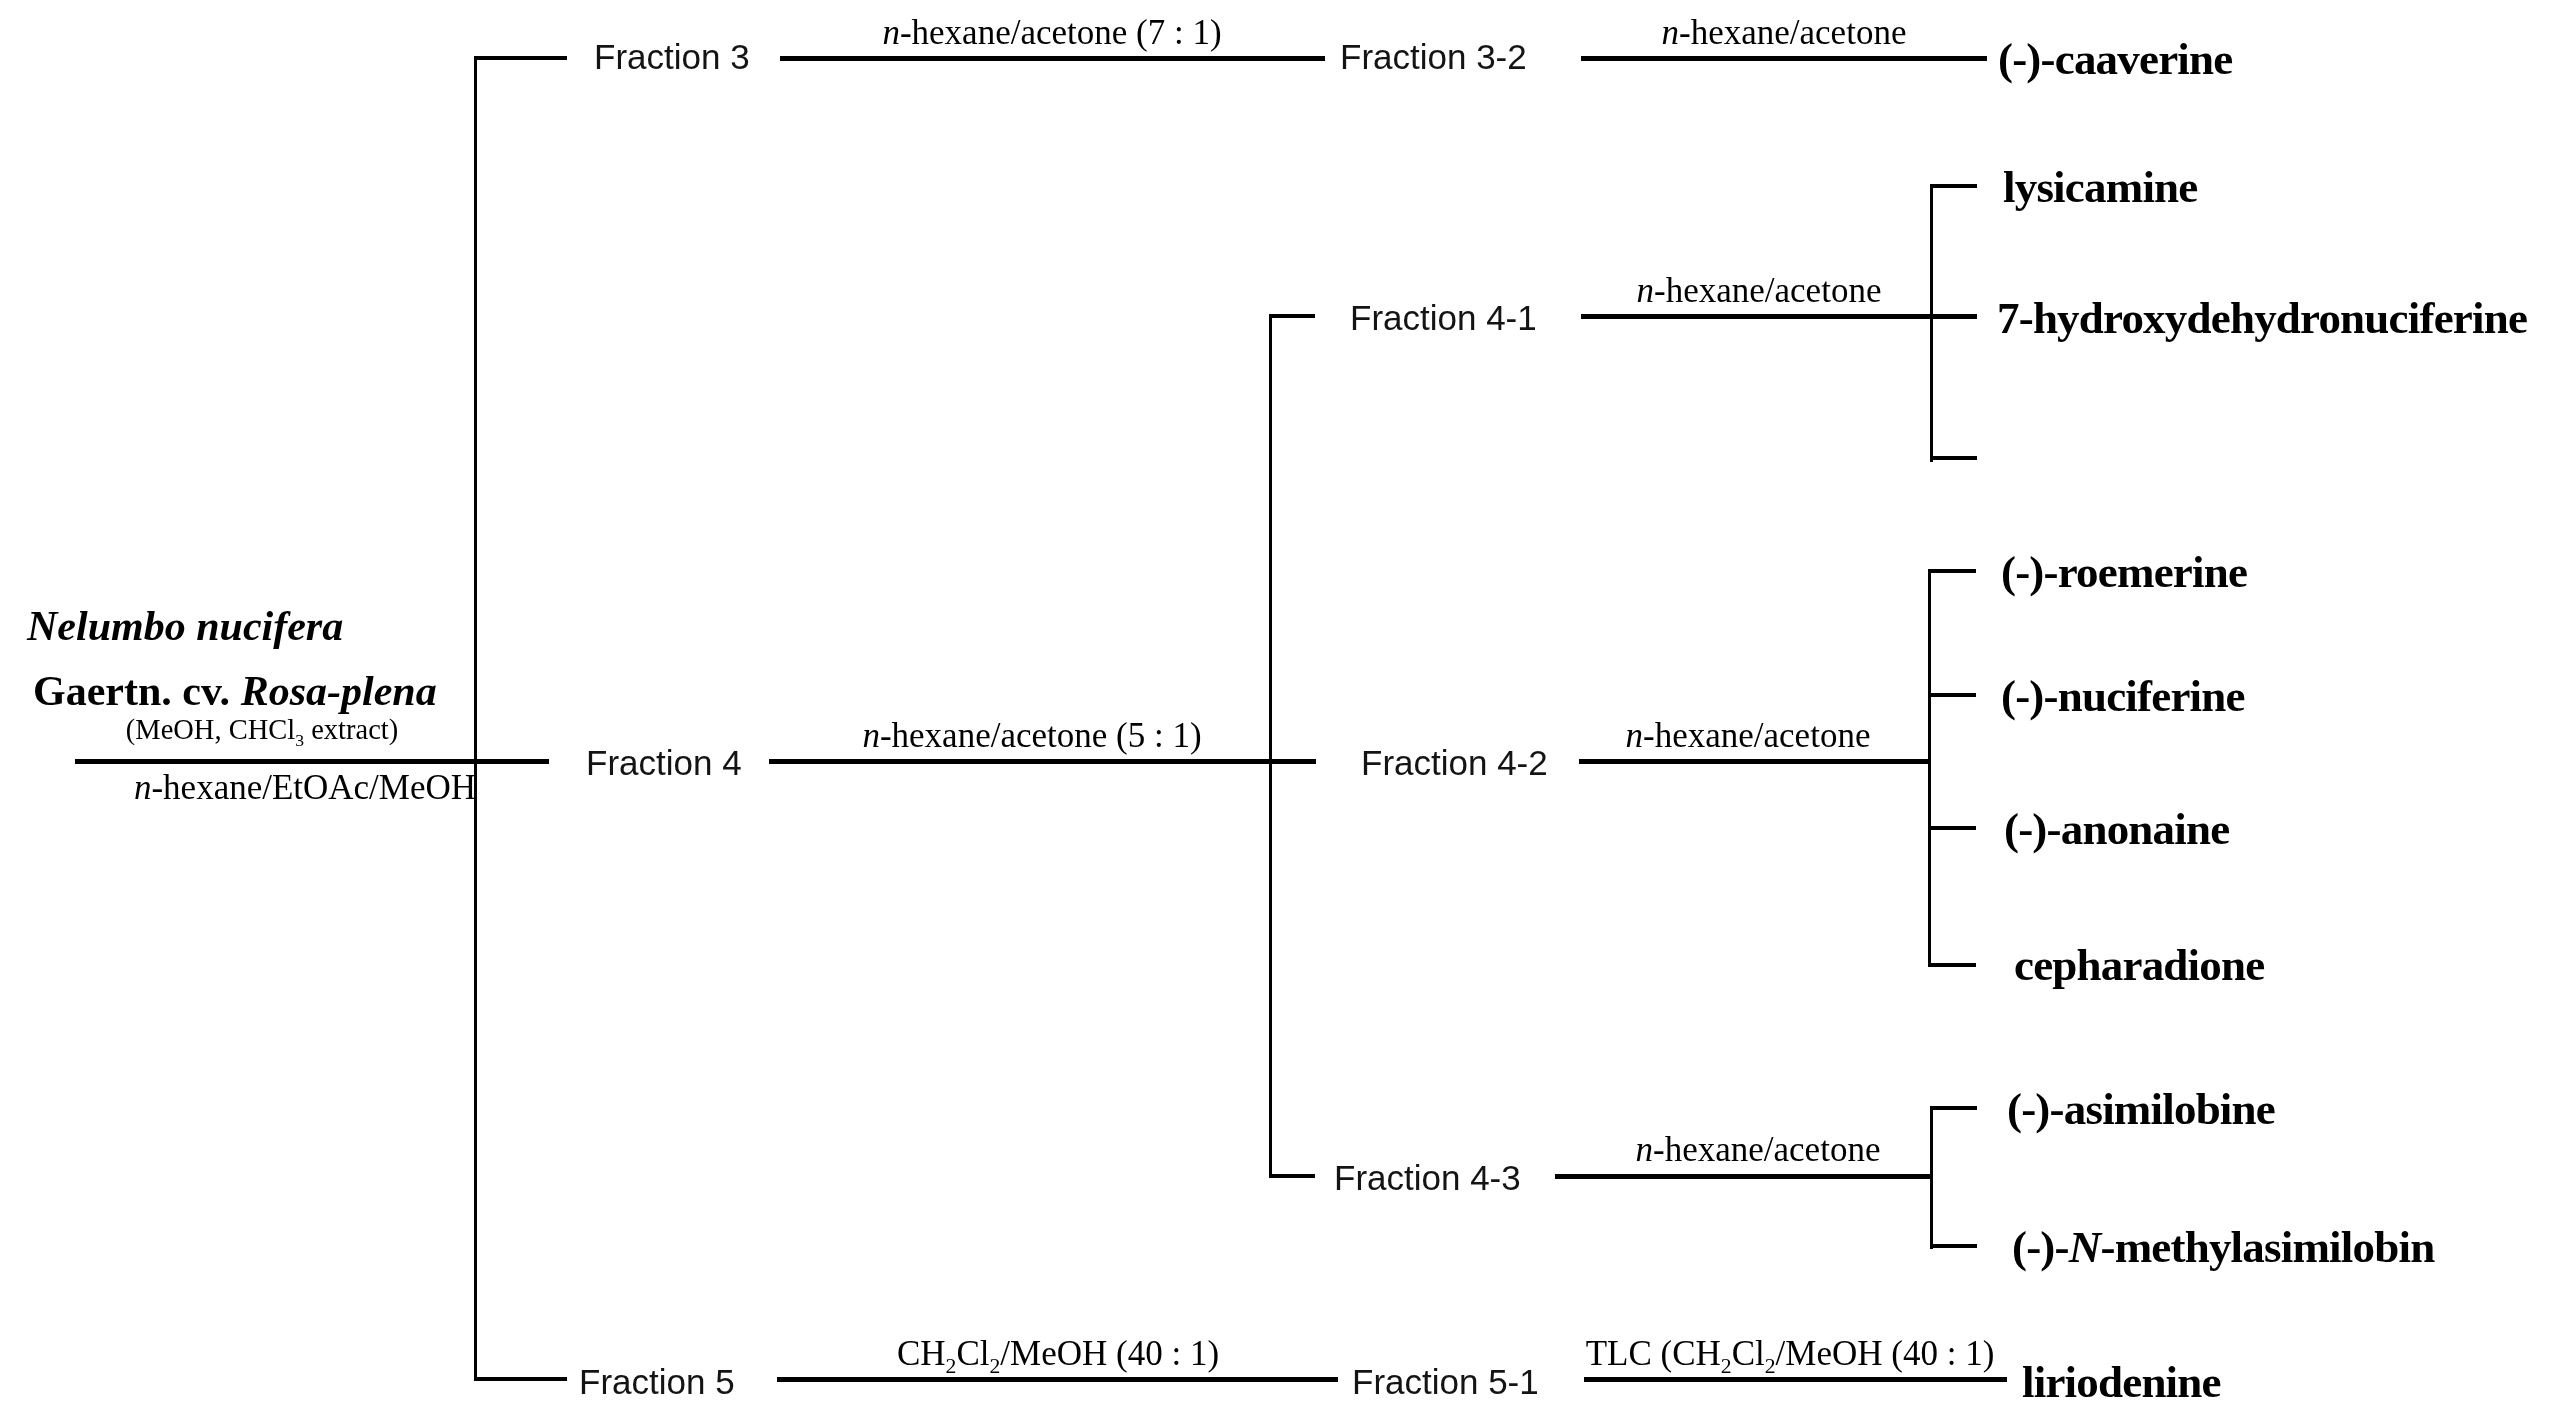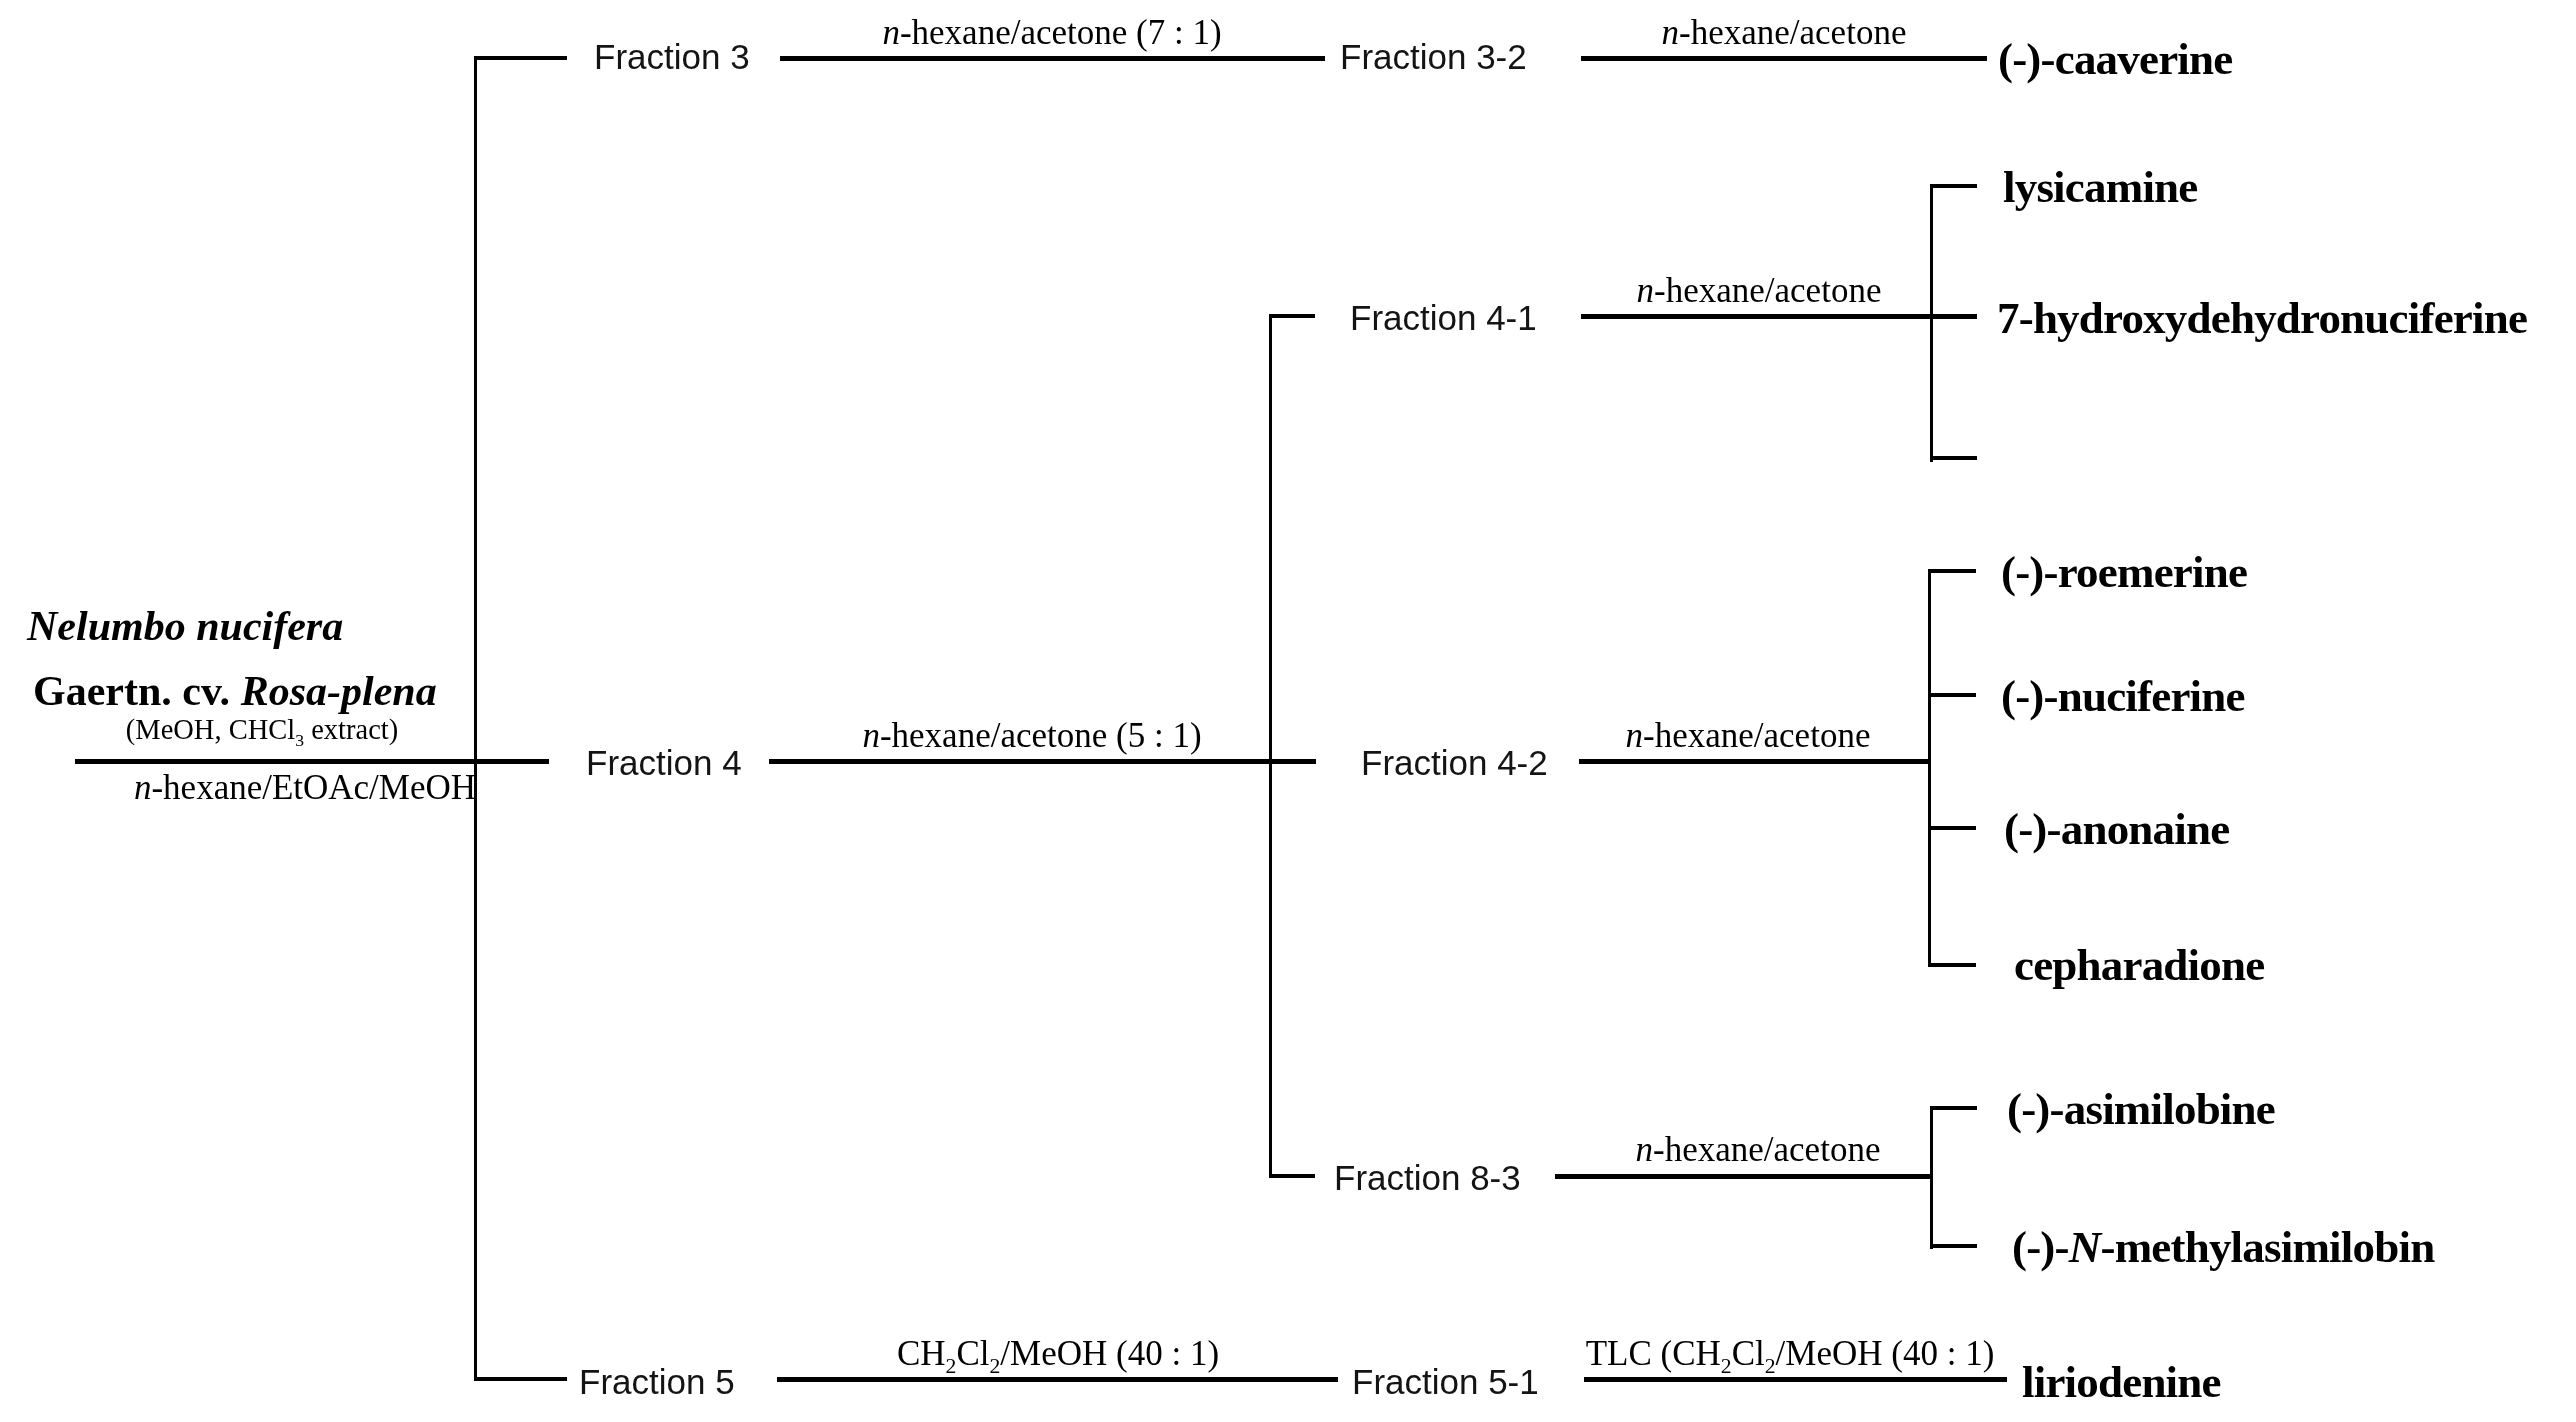--- a/index.html
+++ b/index.html
@@ -61,21 +61,21 @@
   <div class="ln" style="left:1928px;top:569px;width:48px;height:3.9px"></div>
   <div class="ln" style="left:1928px;top:693px;width:48px;height:3.9px"></div>
   <div class="ln" style="left:1928px;top:826px;width:48px;height:3.9px"></div>
   <div class="ln" style="left:1928px;top:963px;width:48px;height:3.9px"></div>
   <div class="t comp" style="left:2001px;top:572px">(-)-roemerine</div>
   <div class="t comp" style="left:2001px;top:696px">(-)-nuciferine</div>
   <div class="t comp" style="left:2004px;top:829px">(-)-anonaine</div>
   <div class="t comp" style="left:2014px;top:965px">cepharadione</div>
 
   <div class="ln" style="left:1269px;top:1174px;width:46px;height:3.9px"></div>
-  <div class="t frac" style="left:1334px;top:1178px">Fraction 8-3</div>
+  <div class="t frac" style="left:1334px;top:1178px">Fraction 4-3</div>
   <div class="ln" style="left:1555px;top:1174px;width:376px;height:4.6px"></div>
   <div class="t solv" style="left:1758px;top:1170px"><i>n</i>-hexane/acetone</div>
   <div class="ln" style="left:1930px;top:1106px;width:3.1px;height:143px"></div>
   <div class="ln" style="left:1930px;top:1106px;width:47px;height:3.9px"></div>
   <div class="ln" style="left:1930px;top:1244px;width:47px;height:3.9px"></div>
   <div class="t comp" style="left:2007px;top:1109px">(-)-asimilobine</div>
   <div class="t comp" style="left:2012px;top:1247px">(-)-<i>N</i>-methylasimilobin</div>
 
   <div class="t frac" style="left:579px;top:1382px">Fraction 5</div>
   <div class="ln" style="left:777px;top:1377px;width:561px;height:4.6px"></div>

